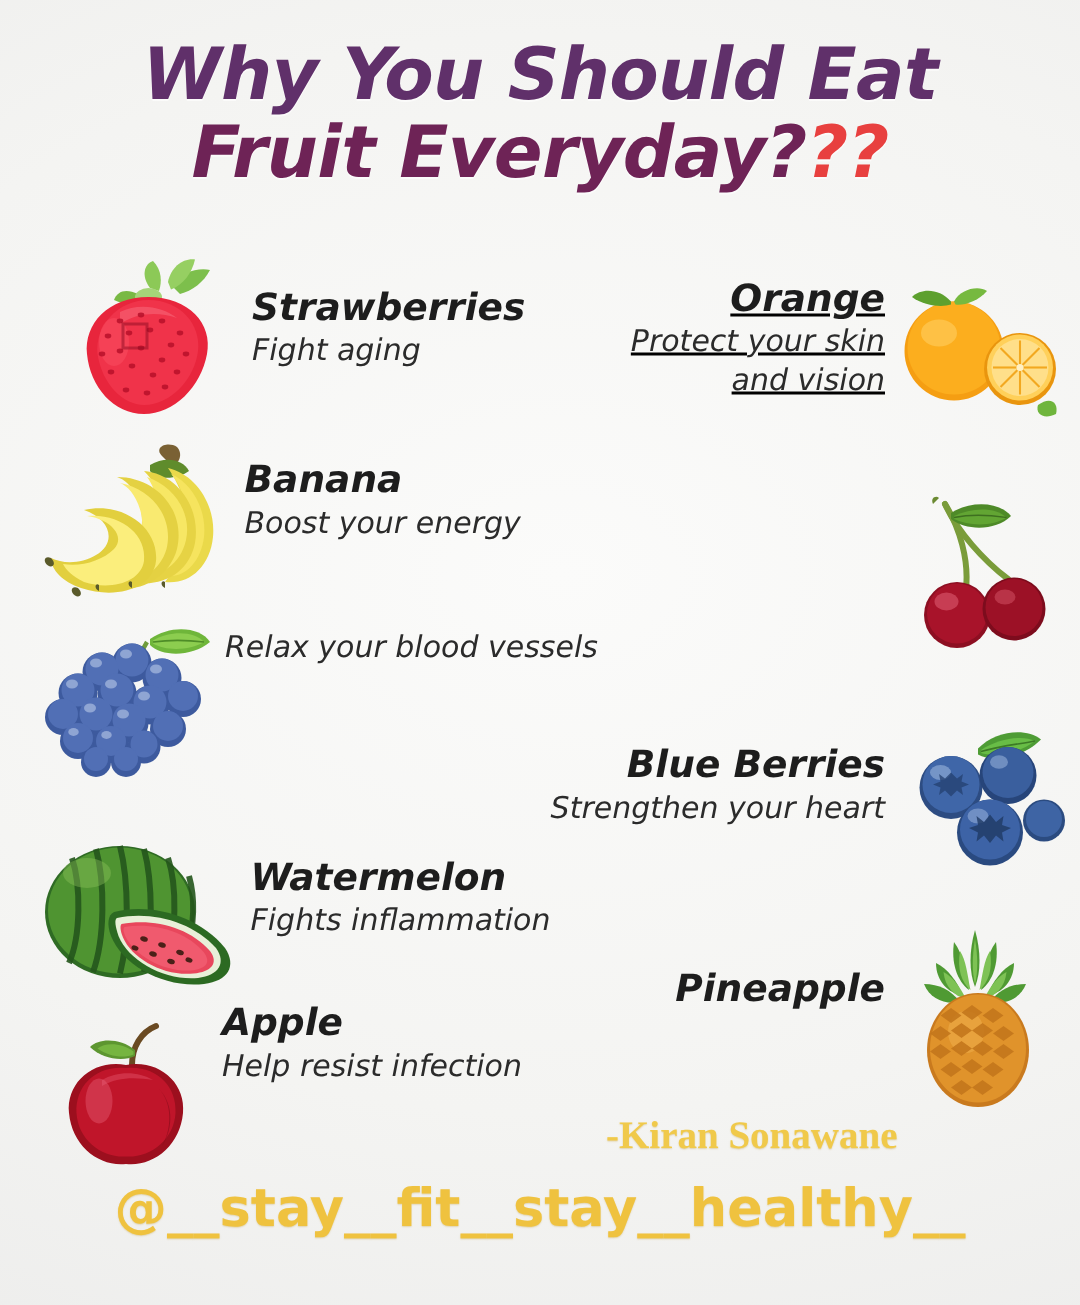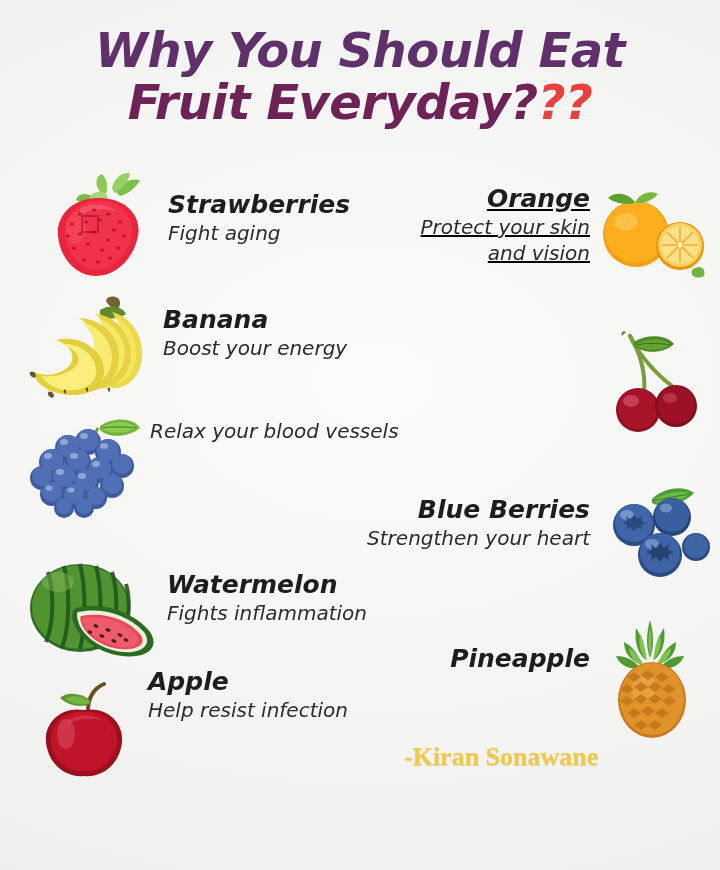--- a/index.html
+++ b/index.html
@@ -412,14 +412,15 @@
         <path d="M72 44 C82 52, 84 70, 76 84 C84 72, 84 54, 72 44 Z" fill="#730a16" opacity="0.5"></path>
       </g>
     </svg>
   </div>
   <div class="entry txt-left" style="left:148px; top:667px; width:260px;">
     <div class="fruit-name">Apple</div>
     <div class="fruit-benefit">Help resist infection</div>
   </div>
 
   <div class="byline" style="left:404px; top:742px;">-Kiran Sonawane</div>
+  <div class="handle" style="top:786px;">@__stay__fit__stay__healthy__</div>
 
 </div>
 
 </body></html>

